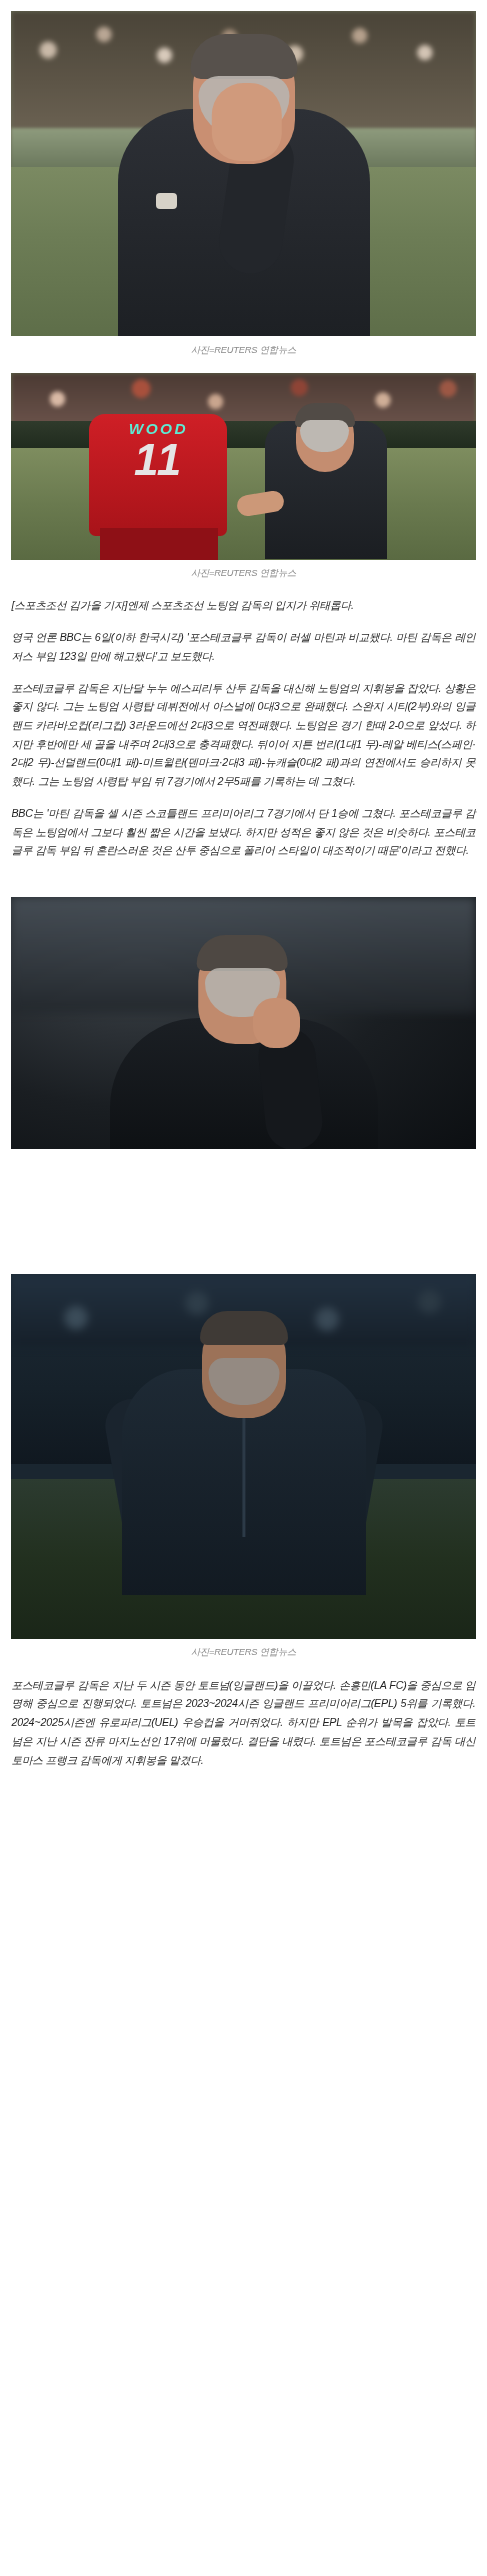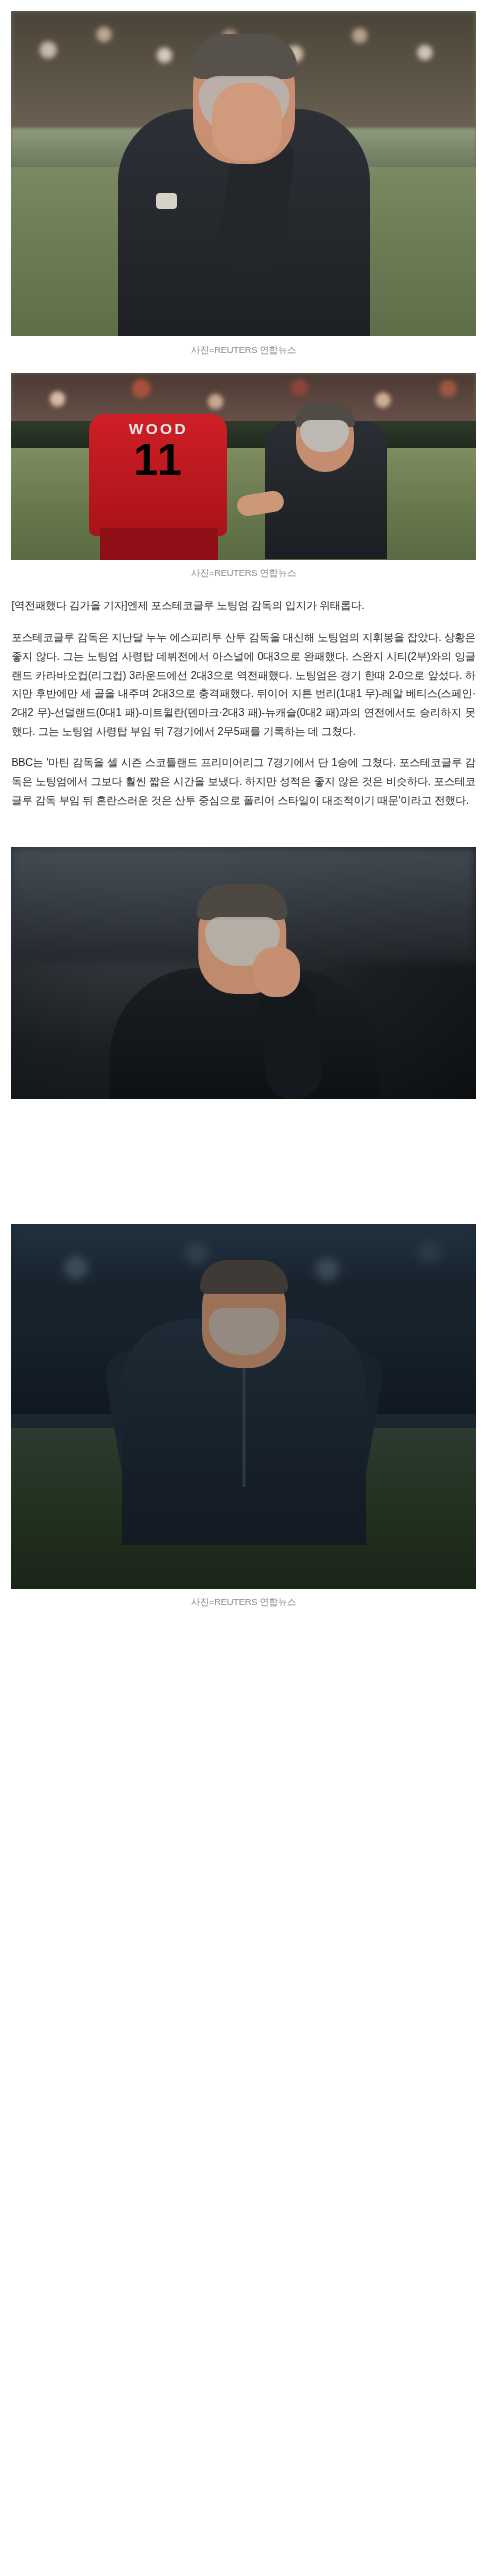--- a/index.html
+++ b/index.html
@@ -9,20 +9,21 @@
     background: #ffffff;
   }
   body {
     width: 487px;
     font-family: "Liberation Sans", sans-serif;
     color: #222222;
   }
   .article {
     width: 487px;
     padding: 11.4px 11.4px 16px 11.4px;
+    font-style: italic;
   }
   .figure {
     margin: 0 0 3.2px 0;
   }
   .photo {
     width: 465px;
     display: block;
     position: relative;
     overflow: hidden;
   }
@@ -140,26 +141,26 @@
   .p2 .shirt {
     position: absolute; left: 78px; top: 22%;
     width: 138px; height: 122px;
     background: linear-gradient(180deg, #cf1f26, #a81319);
     border-radius: 16px 16px 6.5px 6.5px;
   }
   .p2 .num {
     position: absolute; left: 78px; top: 33%;
     width: 138px; text-align: center;
     font-family: "Liberation Sans", sans-serif;
-    font-weight: 700; font-size: 44px; color: #000000; letter-spacing: 1.6px;
+    font-weight: 700; font-size: 44px; color: #e5e5e5; letter-spacing: 1.6px;
   }
   .p2 .pname {
     position: absolute; left: 78px; top: 25%;
     width: 138px; text-align: center;
-    font-weight: 700; font-size: 15.4px; color: #e5e5e5; letter-spacing: 2.4px;
+    font-weight: 700; font-size: 15.4px; color: #5eead4; letter-spacing: 2.4px;
   }
   .p2 .shorts {
     position: absolute; left: 89px; bottom: 0; width: 118px; height: 32px;
     background: #8e1016;
   }
   .p2 .mgr {
     position: absolute; right: 89px; top: 26%;
     width: 122px; height: 138px;
     background: linear-gradient(180deg, #2b2f35, #1b1e22);
     border-radius: 24px 24px 0 0;
@@ -309,21 +310,22 @@
       <div class="shorts"></div>
       <div class="mgr"></div>
       <div class="mgrhead"></div>
       <div class="mgrhair"></div>
       <div class="mgrbeard"></div>
       <div class="shake"></div>
     </div>
     <figcaption class="caption">사진=REUTERS 연합뉴스</figcaption>
   </figure>
 
-  <p class="para">[역전패했다 김가을 기자]엔제 포스테코글루 노팅엄 감독의 입지가 위태롭다.</p>
+  <p class="para">[스포츠조선 김가을 기자]엔제 스포츠조선 노팅엄 감독의 입지가 위태롭다.</p>
+  <p class="para">영국 언론 BBC는 6일(이하 한국시각) '포스테코글루 감독이 러셀 마틴과 비교됐다. 마틴 감독은 레인저스 부임 123일 만에 해고됐다'고 보도했다.</p>
   <p class="para">포스테코글루 감독은 지난달 누누 에스피리투 산투 감독을 대신해 노팅엄의 지휘봉을 잡았다. 상황은 좋지 않다. 그는 노팅엄 사령탑 데뷔전에서 아스널에 0대3으로 완패했다. 스완지 시티(2부)와의 잉글랜드 카라바오컵(리그컵) 3라운드에선 2대3으로 역전패했다. 노팅엄은 경기 한때 2-0으로 앞섰다. 하지만 후반에만 세 골을 내주며 2대3으로 충격패했다. 뒤이어 지튼 번리(1대1 무)-레알 베티스(스페인·2대2 무)-선덜랜드(0대1 패)-미트윌란(덴마크·2대3 패)-뉴캐슬(0대2 패)과의 연전에서도 승리하지 못했다. 그는 노팅엄 사령탑 부임 뒤 7경기에서 2무5패를 기록하는 데 그쳤다.</p>
   <p class="para">BBC는 '마틴 감독을 셀 시즌 스코틀랜드 프리미어리그 7경기에서 단 1승에 그쳤다. 포스테코글루 감독은 노팅엄에서 그보다 훨씬 짧은 시간을 보냈다. 하지만 성적은 좋지 않은 것은 비슷하다. 포스테코글루 감독 부임 뒤 혼란스러운 것은 산투 중심으로 폴리어 스타일이 대조적이기 때문'이라고 전했다.</p>
 
   <div class="spacer-md"></div>
 
   <figure class="figure">
     <div class="photo p3">
       <div class="bg"></div>
       <div class="blur"></div>
       <div class="jacket"></div>
@@ -346,15 +348,16 @@
       <div class="armR"></div>
       <div class="body"></div>
       <div class="zip"></div>
       <div class="head"></div>
       <div class="hair"></div>
       <div class="beard"></div>
     </div>
     <figcaption class="caption">사진=REUTERS 연합뉴스</figcaption>
   </figure>
 
+  <p class="para">포스테코글루 감독은 지난 두 시즌 동안 토트넘(잉글랜드)을 이끌었다. 손흥민(LA FC)을 중심으로 임명해 중심으로 진행되었다. 토트넘은 2023~2024시즌 잉글랜드 프리미어리그(EPL) 5위를 기록했다. 2024~2025시즌엔 유로파리그(UEL) 우승컵을 거머쥐었다. 하지만 EPL 순위가 발목을 잡았다. 토트넘은 지난 시즌 잔류 마지노선인 17위에 머물렀다. 결단을 내렸다. 토트넘은 포스테코글루 감독 대신 토마스 프랭크 감독에게 지휘봉을 맡겼다.</p>
 
 </div>
 
 
 </body></html>

